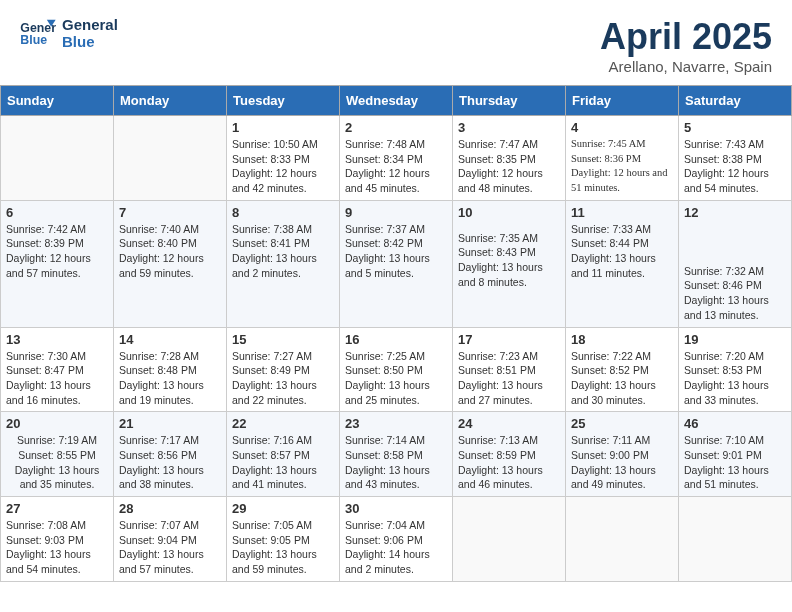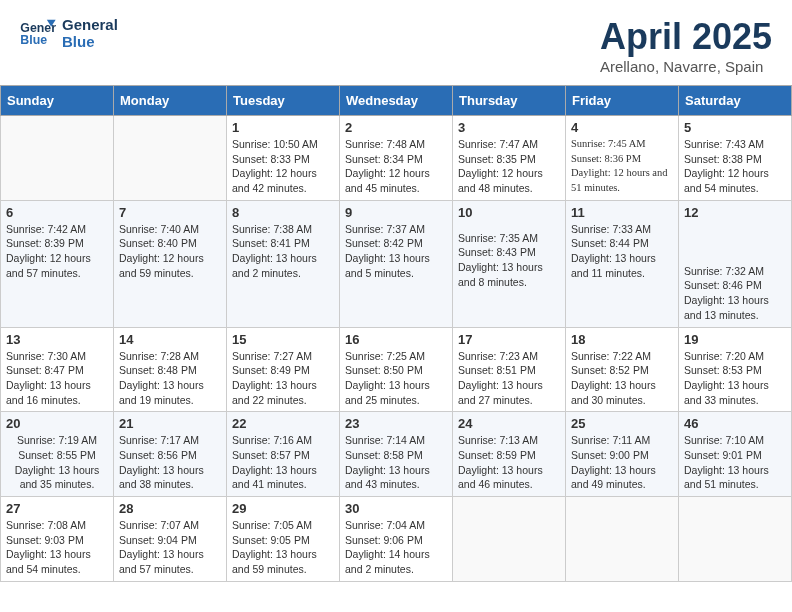--- a/index.html
+++ b/index.html
@@ -1,20 +1,20 @@
 <!DOCTYPE html>
 <html><head>
   <meta charset="utf-8">
   <style>
     * { box-sizing: border-box; margin: 0; padding: 0; }
     body { font-family: Arial, sans-serif; background: #fff; width: 792px; min-height: 612px; }
     .header { display: flex; justify-content: space-between; align-items: flex-start; padding: 16px 20px 10px 20px; }
     .logo { display: flex; align-items: center; }
     .logo-icon { width: 36px; height: 30px; margin-right: 6px; }
-    .title-area { text-align: left; }
+    .title-area { text-align: right; }
     .month-title { font-size: 36px; color: #1a3a5c; font-weight: bold; }
     .location { font-size: 15px; color: #555; }
     table { width: 100%; border-collapse: collapse; }
     thead th { background: #2a6db5; color: #fff; padding: 7px 6px; font-size: 13px; font-weight: bold; text-align: left; border: 1px solid #aaa; }
     td { border: 1px solid #ccc; vertical-align: top; padding: 4px 5px; font-size: 10.5px; color: #333; width: 113px; min-height: 80px; height: 80px; background: #fff; }
     td.empty { background: #f9f9f9; }
     td .day-num { font-weight: bold; font-size: 13px; margin-bottom: 2px; }
     td .info { line-height: 1.4; }
     tr:nth-child(even) td { background: #f4f7fb; }
     tr:nth-child(even) td.empty { background: #f0f3f7; }

